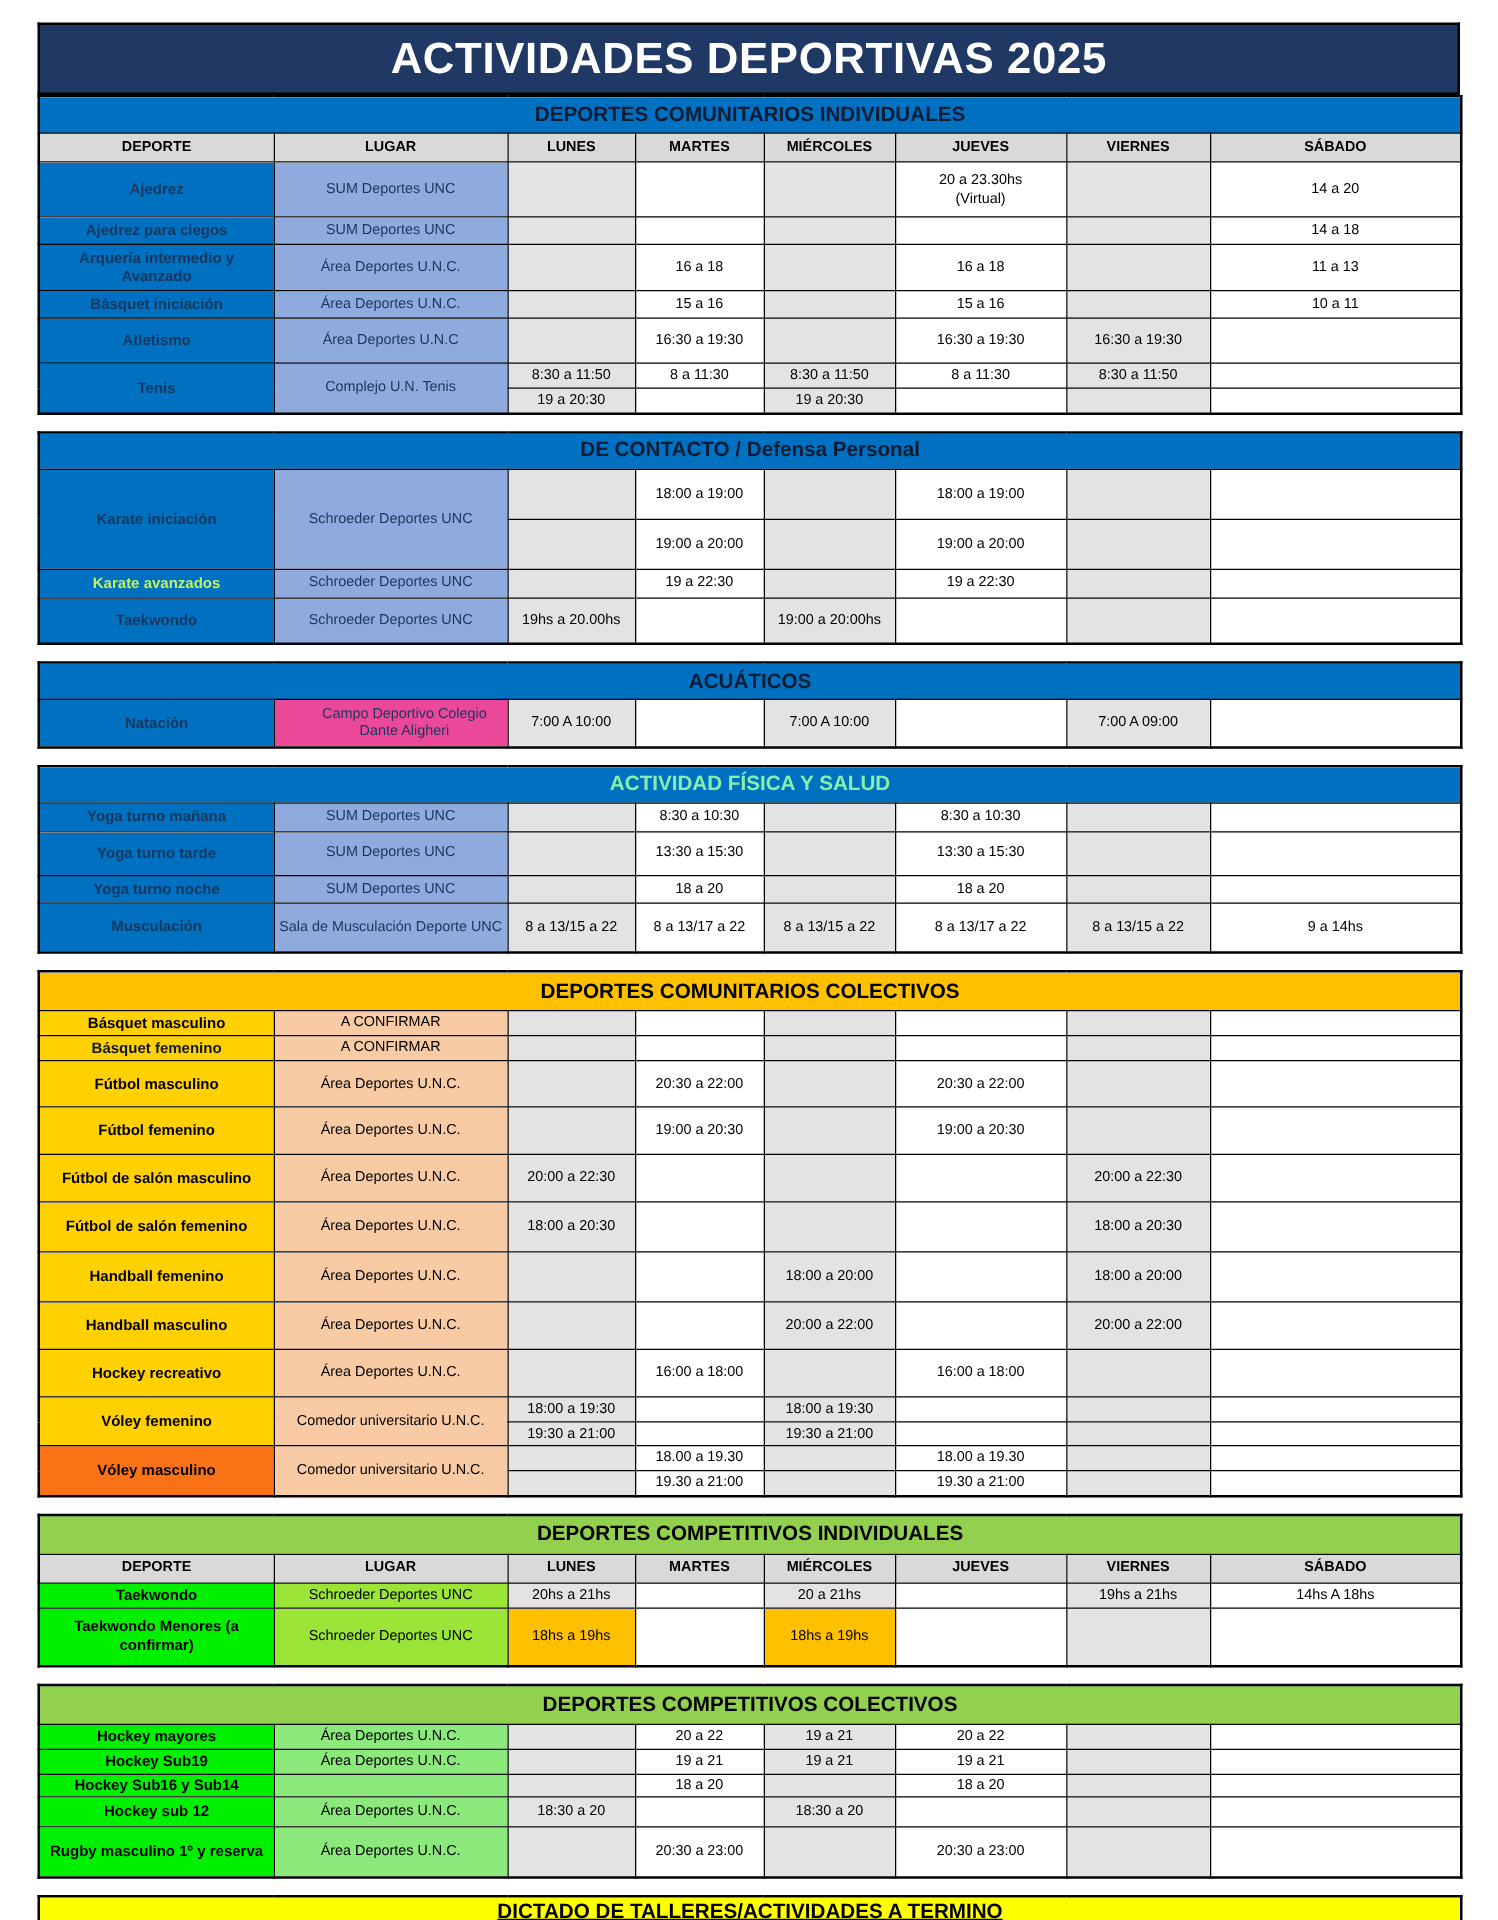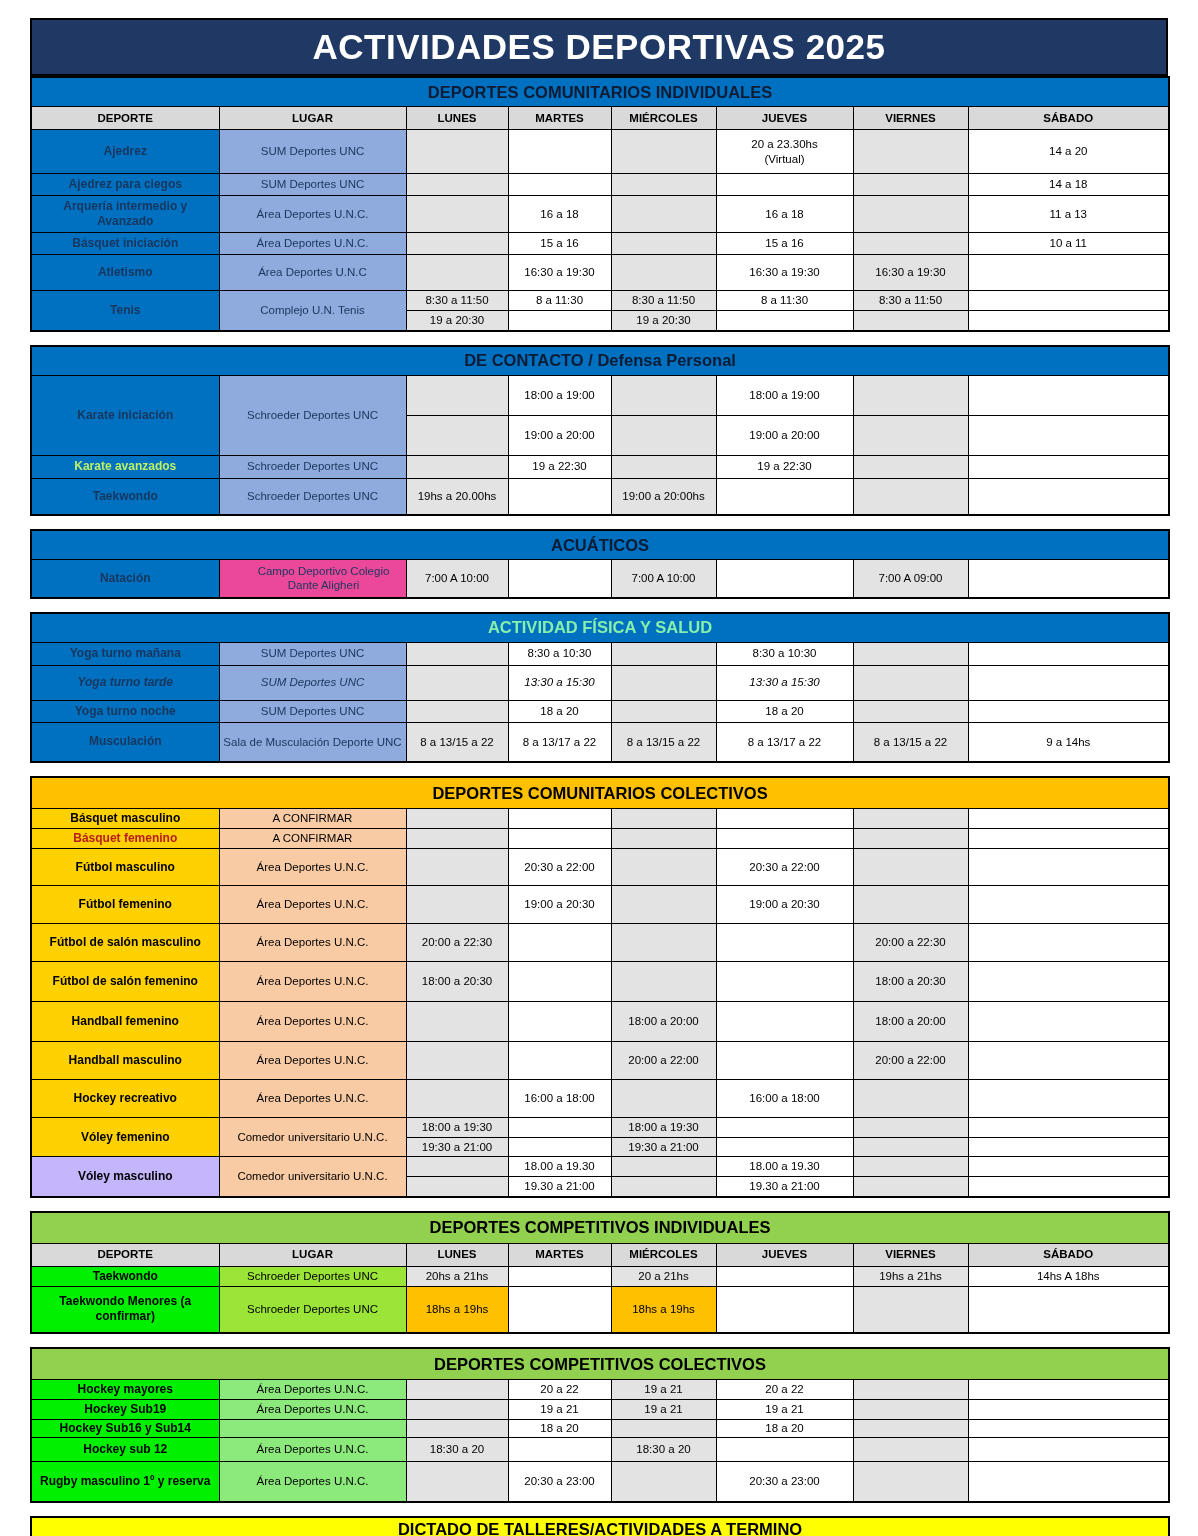--- a/index.html
+++ b/index.html
@@ -223,21 +223,21 @@
           <tr style="height: 23px;">
             <td rowspan="1" class="sport" style="background: rgb(0, 112, 192); color: rgb(23, 55, 94);">Yoga turno mañana</td>
             <td rowspan="1" class="place" style="background: rgb(143, 170, 220); color: rgb(23, 55, 94);">SUM Deportes UNC</td>
             <td class="day" style="background: rgb(227, 227, 227);"></td>
             <td class="day" style="background: rgb(255, 255, 255);">8:30 a 10:30</td>
             <td class="day" style="background: rgb(227, 227, 227);"></td>
             <td class="day" style="background: rgb(255, 255, 255);">8:30 a 10:30</td>
             <td class="day" style="background: rgb(227, 227, 227);"></td>
             <td class="day" style="background: rgb(255, 255, 255);"></td>
           </tr>
-          <tr style="height: 35px; font-style: italic;">
+          <tr style="height: 35px;">
             <td rowspan="1" class="sport" style="background: rgb(0, 112, 192); color: rgb(23, 55, 94);">Yoga turno tarde</td>
             <td rowspan="1" class="place" style="background: rgb(143, 170, 220); color: rgb(23, 55, 94);">SUM Deportes UNC</td>
             <td class="day" style="background: rgb(227, 227, 227);"></td>
             <td class="day" style="background: rgb(255, 255, 255);">13:30 a 15:30</td>
             <td class="day" style="background: rgb(227, 227, 227);"></td>
             <td class="day" style="background: rgb(255, 255, 255);">13:30 a 15:30</td>
             <td class="day" style="background: rgb(227, 227, 227);"></td>
             <td class="day" style="background: rgb(255, 255, 255);"></td>
           </tr>
           <tr style="height: 22px;">
@@ -281,21 +281,21 @@
             <td rowspan="1" class="sport" style="background: rgb(255, 209, 0); color: rgb(0, 0, 0);">Básquet masculino</td>
             <td rowspan="1" class="place" style="background: rgb(249, 203, 164); color: rgb(0, 0, 0);">A CONFIRMAR</td>
             <td class="day" style="background: rgb(227, 227, 227);"></td>
             <td class="day" style="background: rgb(255, 255, 255);"></td>
             <td class="day" style="background: rgb(227, 227, 227);"></td>
             <td class="day" style="background: rgb(255, 255, 255);"></td>
             <td class="day" style="background: rgb(227, 227, 227);"></td>
             <td class="day" style="background: rgb(255, 255, 255);"></td>
           </tr>
           <tr style="height: 20px;">
-            <td rowspan="1" class="sport" style="background: rgb(255, 209, 0); color: #b91c1c;">Básquet femenino</td>
+            <td rowspan="1" class="sport" style="background: rgb(255, 209, 0); color: #0f172a;">Básquet femenino</td>
             <td rowspan="1" class="place" style="background: rgb(249, 203, 164); color: rgb(0, 0, 0);">A CONFIRMAR</td>
             <td class="day" style="background: rgb(227, 227, 227);"></td>
             <td class="day" style="background: rgb(255, 255, 255);"></td>
             <td class="day" style="background: rgb(227, 227, 227);"></td>
             <td class="day" style="background: rgb(255, 255, 255);"></td>
             <td class="day" style="background: rgb(227, 227, 227);"></td>
             <td class="day" style="background: rgb(255, 255, 255);"></td>
           </tr>
           <tr style="height: 37px;">
             <td rowspan="1" class="sport" style="background: rgb(255, 209, 0); color: rgb(0, 0, 0);">Fútbol masculino</td>
@@ -379,21 +379,21 @@
           </tr>
           <tr style="height: 19px;">
             <td class="day" style="background: rgb(227, 227, 227);">19:30 a 21:00</td>
             <td class="day" style="background: rgb(255, 255, 255);"></td>
             <td class="day" style="background: rgb(227, 227, 227);">19:30 a 21:00</td>
             <td class="day" style="background: rgb(255, 255, 255);"></td>
             <td class="day" style="background: rgb(227, 227, 227);"></td>
             <td class="day" style="background: rgb(255, 255, 255);"></td>
           </tr>
           <tr style="height: 20px;">
-            <td rowspan="2" class="sport" style="background: #c4b5fd; color: rgb(0, 0, 0);">Vóley masculino</td>
+            <td rowspan="2" class="sport" style="background: #f97316; color: rgb(0, 0, 0);">Vóley masculino</td>
             <td rowspan="2" class="place" style="background: rgb(249, 203, 164); color: rgb(0, 0, 0);">Comedor universitario U.N.C.</td>
             <td class="day" style="background: rgb(227, 227, 227);"></td>
             <td class="day" style="background: rgb(255, 255, 255);">18.00 a 19.30</td>
             <td class="day" style="background: rgb(227, 227, 227);"></td>
             <td class="day" style="background: rgb(255, 255, 255);">18.00 a 19.30</td>
             <td class="day" style="background: rgb(227, 227, 227);"></td>
             <td class="day" style="background: rgb(255, 255, 255);"></td>
           </tr>
           <tr style="height: 20px;">
             <td class="day" style="background: rgb(227, 227, 227);"></td>

